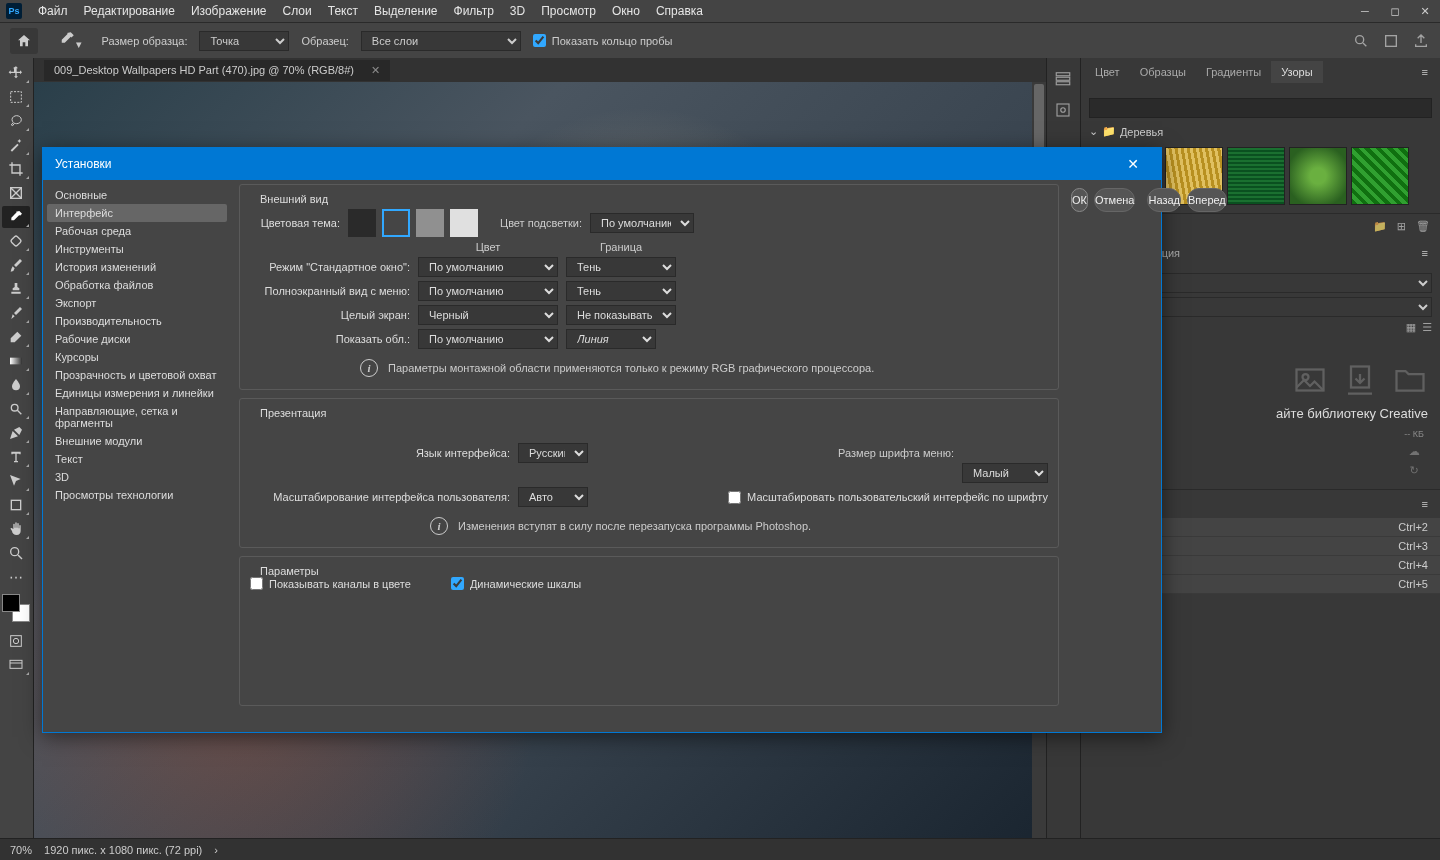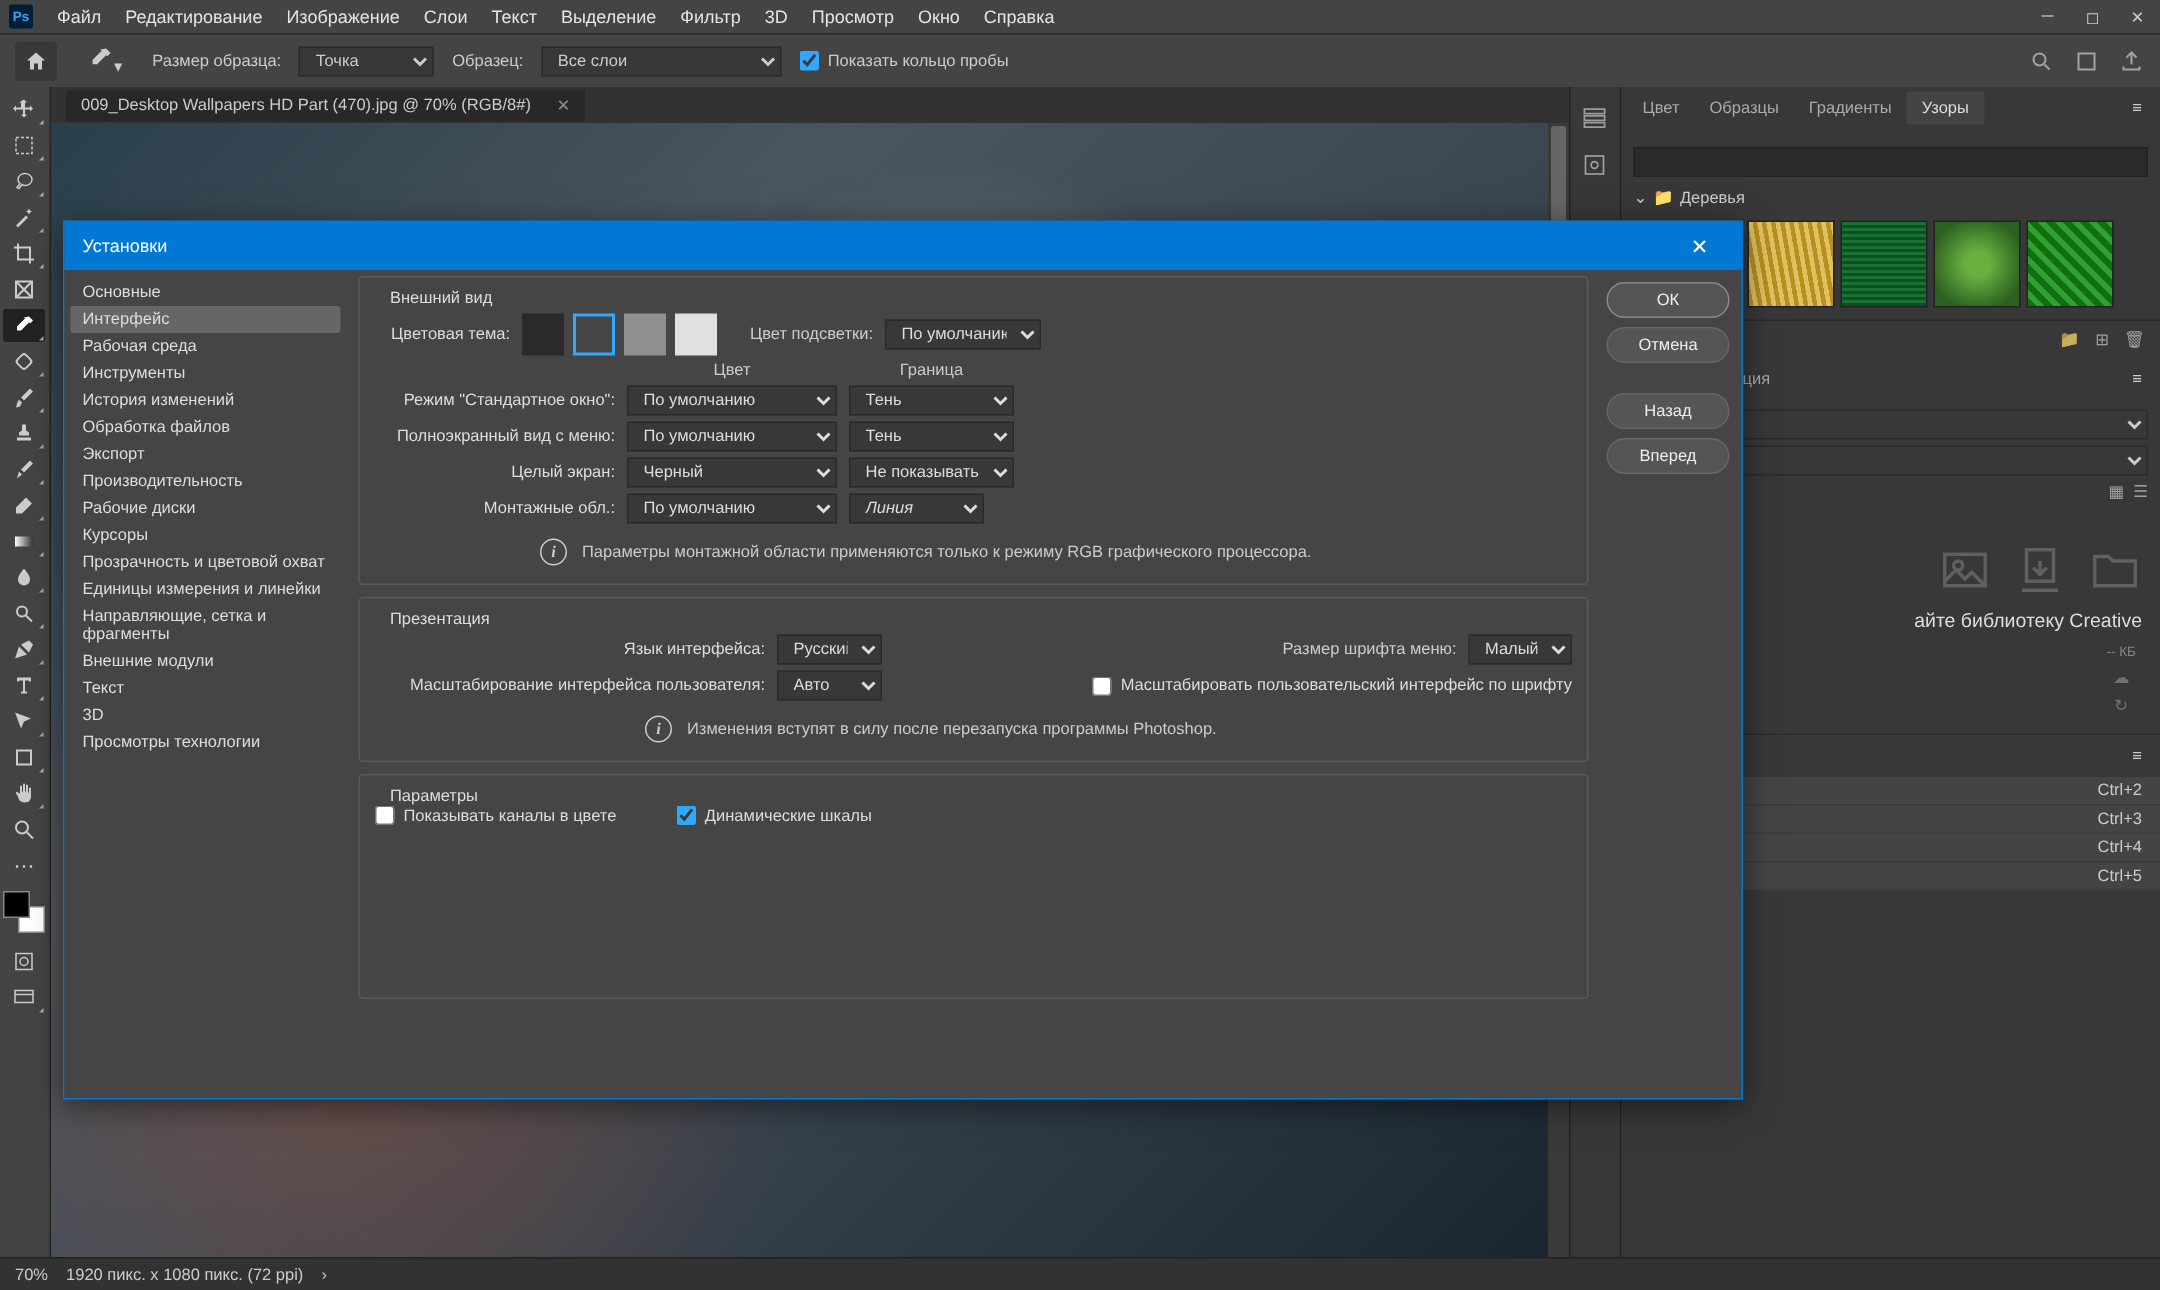--- a/index.html
+++ b/index.html
@@ -83,21 +83,21 @@
 .theme-swatches { display: flex; gap: 6px; }
 .theme-sw { width: 28px; height: 28px; border: 2px solid transparent; cursor: pointer; }
 .theme-sw.sel { border-color: #31a8ff; }
 .dlg-select { background: #383838; border: 1px solid #2a2a2a; color: #ddd; height: 20px; padding: 0 6px; font-size: 11px; }
 .col-headers { display: flex; gap: 8px; margin-left: 168px; }
 .col-head { text-align: center; font-size: 11px; color: #ccc; }
 .info-row { display: flex; align-items: center; gap: 10px; padding: 6px 0 0 110px; color: #ccc; font-size: 11px; }
 .info-icon { width: 18px; height: 18px; border: 1.5px solid #ccc; border-radius: 50%; display: flex; align-items: center; justify-content: center; font-style: italic; font-weight: bold; font-size: 11px; font-family: Georgia, serif; }
 .chk-row { display: flex; align-items: center; gap: 6px; font-size: 11px; color: #ddd; }
 .chk-row input { accent-color: #31a8ff; width: 13px; height: 13px; }
-.dlg-buttons { width: 90px; padding: 8px 8px 0 0; display: flex; flex-direction: column; gap: 6px; }
+.dlg-buttons { width: 90px; padding: 8px 8px 0 0; display: flex; flex-direction: row; gap: 6px; }
 .dlg-btn { background: #555; border: 1px solid #666; color: #eee; height: 24px; border-radius: 12px; font-size: 11px; cursor: pointer; }
 .dlg-btn.primary { border-color: #888; }
 </style>
 </head>
 <body>
 
 <div class="menubar">
   <div class="app-icon">Ps</div>
   <div class="menu-item">Файл</div>
   <div class="menu-item">Редактирование</div>
@@ -483,40 +483,40 @@
           <span class="row-label">Полноэкранный вид с меню:</span>
           <select class="dlg-select" style="width:140px;"><option>По умолчанию</option></select>
           <select class="dlg-select" style="width:110px;"><option>Тень</option></select>
         </div>
         <div class="row">
           <span class="row-label">Целый экран:</span>
           <select class="dlg-select" style="width:140px;"><option>Черный</option></select>
           <select class="dlg-select" style="width:110px;"><option>Не показывать</option></select>
         </div>
         <div class="row">
-          <span class="row-label">Монтажные обл.:</span>
+          <span class="row-label">Показать обл.:</span>
           <select class="dlg-select" style="width:140px;"><option>По умолчанию</option></select>
           <select class="dlg-select" style="width:90px;font-style:italic;"><option>Линия</option></select>
         </div>
         <div class="info-row">
           <span class="info-icon">i</span>
           <span>Параметры монтажной области применяются только к режиму RGB графического процессора.</span>
         </div>
       </div>
 
       <div class="fieldset">
         <div class="legend">Презентация</div>
         <div class="row" style="justify-content:space-between;gap:32px;">
           <div style="display:flex;align-items:center;gap:8px;">
             <span class="row-label" style="width:260px;">Язык интерфейса:</span>
             <select class="dlg-select" style="width:70px;"><option>Русский</option></select>
           </div>
           <div style="display:flex;align-items:center;gap:8px;">
             <span>Размер шрифта меню:</span>
-            <select class="dlg-select" style="width:69px;"><option>Малый</option></select>
+            <select class="dlg-select" style="width:86px;margin-top:40px;"><option>Малый</option></select>
           </div>
         </div>
         <div class="row" style="justify-content:space-between;">
           <div style="display:flex;align-items:center;gap:8px;">
             <span class="row-label" style="width:260px;">Масштабирование интерфейса пользователя:</span>
             <select class="dlg-select" style="width:70px;"><option>Авто</option></select>
           </div>
           <label class="chk-row">
               <input type="checkbox" style="">
               <span>Масштабировать пользовательский интерфейс по шрифту</span>

